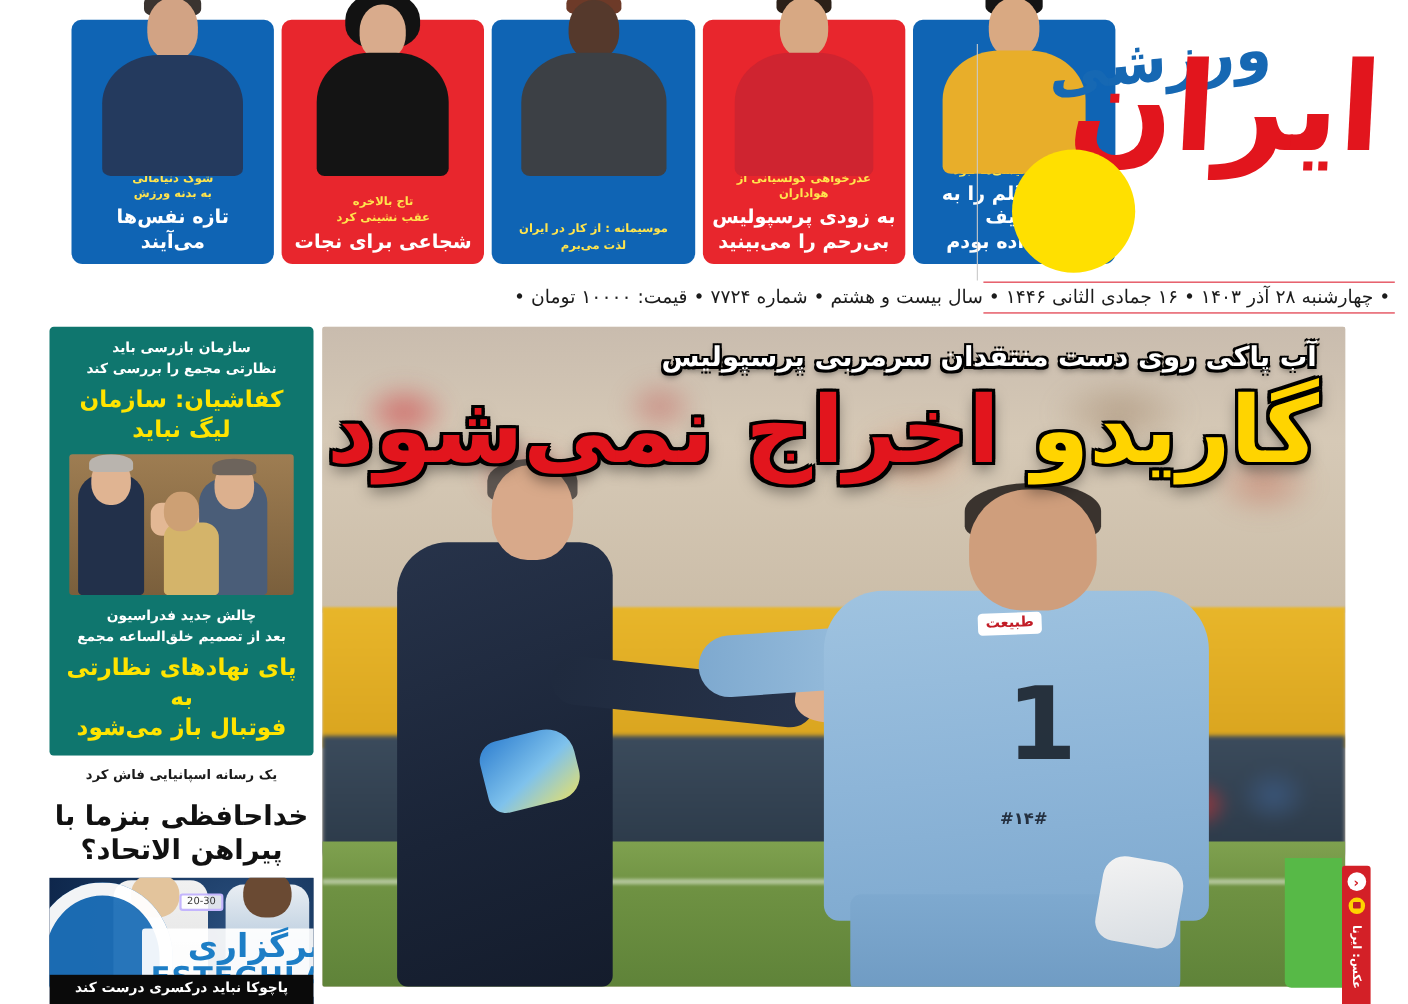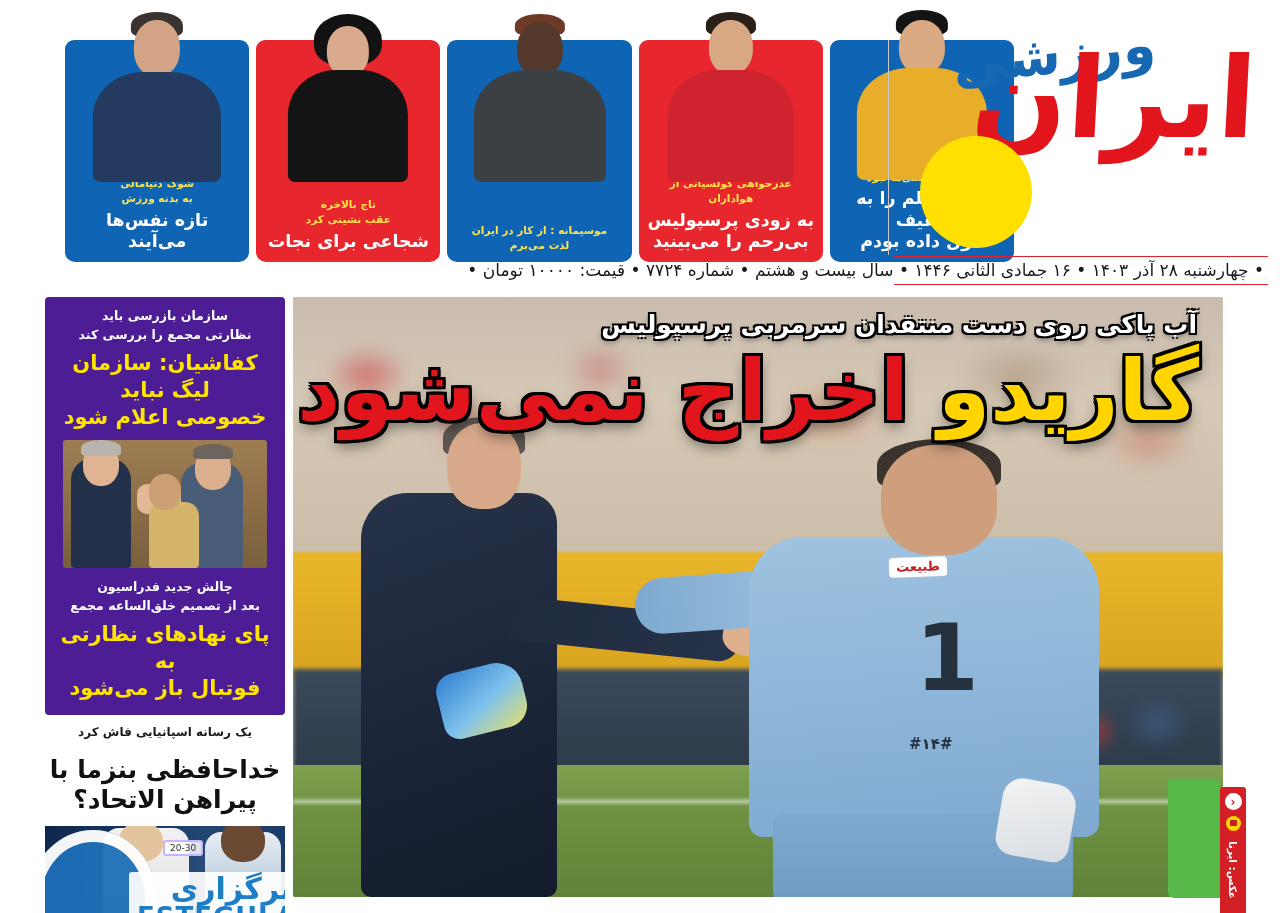--- a/index.html
+++ b/index.html
@@ -10,21 +10,21 @@
     font-family: "DejaVu Sans", "Liberation Sans", sans-serif;
     overflow: hidden;
   }
   .page { position: relative; width: 1280px; height: 913px; background: #fff; }
 
   
   .topstrip {
     position: absolute; left: 45px; top: 18px;
     width: 969px; height: 265px;
     display: flex; flex-direction: row-reverse; gap: 7px;
-    align-items: center;
+    align-items: flex-start;
     padding-left: 20px;
   }
   .topcard {
     position: relative; flex: 1 1 0; height: 222px;
     border-radius: 9px 9px 10px 10px;
     overflow: visible;
     display: flex; flex-direction: column; justify-content: flex-end;
     padding: 0 7px 9px 7px;
   }
   .topcard.blue { background: #0f64b4; }
@@ -116,21 +116,21 @@
     font-size: 17px; font-weight: 400; color: #1b1b1b;
     text-align: center; white-space: nowrap; letter-spacing: -0.2px;
   }
 
   
   .sidebar {
     position: absolute; left: 45px; top: 297px;
     width: 240px; height: 600px;
   }
   .sb-green {
-    background: #4c1d95; border-radius: 4px;
+    background: #0f766e; border-radius: 4px;
     padding: 10px 12px 12px; position: relative;
   }
   .sb-kicker {
     color: #ffffff; font-size: 12.5px; font-weight: 700;
     line-height: 1.5; text-align: center; letter-spacing: -0.2px;
   }
   .sb-title {
     color: #ffe400; font-size: 21px; font-weight: 900;
     line-height: 1.3; text-align: center; margin-top: 5px;
     letter-spacing: -0.7px;
@@ -496,21 +496,20 @@
 
   <div class="sidebar">
 
     <div class="sb-green">
       <div class="sb-kicker">
         <div>سازمان بازرسی باید</div>
         <div>نظارتی مجمع را بررسی کند</div>
       </div>
       <div class="sb-title">
         <div>کفاشیان: سازمان لیگ نباید</div>
-        <div>خصوصی اعلام شود</div>
       </div>
 
       <div class="sb-photo">
         <div style="position:absolute;left:8px;top:18px;width:60px;height:110px;background:#22304a;border-radius:22px 22px 4px 4px;"></div>
         <div style="position:absolute;left:20px;top:4px;width:36px;height:42px;background:#e0b492;border-radius:46%;"></div>
         <div style="position:absolute;left:18px;top:0px;width:40px;height:16px;background:#b9b4ae;border-radius:50% 50% 18% 18%;"></div>
         <div style="position:absolute;left:118px;top:22px;width:62px;height:106px;background:#4a5d78;border-radius:22px 22px 4px 4px;"></div>
         <div style="position:absolute;left:132px;top:8px;width:36px;height:42px;background:#dcb08e;border-radius:46%;"></div>
         <div style="position:absolute;left:130px;top:4px;width:40px;height:15px;background:#6d645c;border-radius:50% 50% 18% 18%;"></div>
         <div style="position:absolute;left:74px;top:44px;width:44px;height:30px;background:#e3b894;border-radius:10px;"></div>

